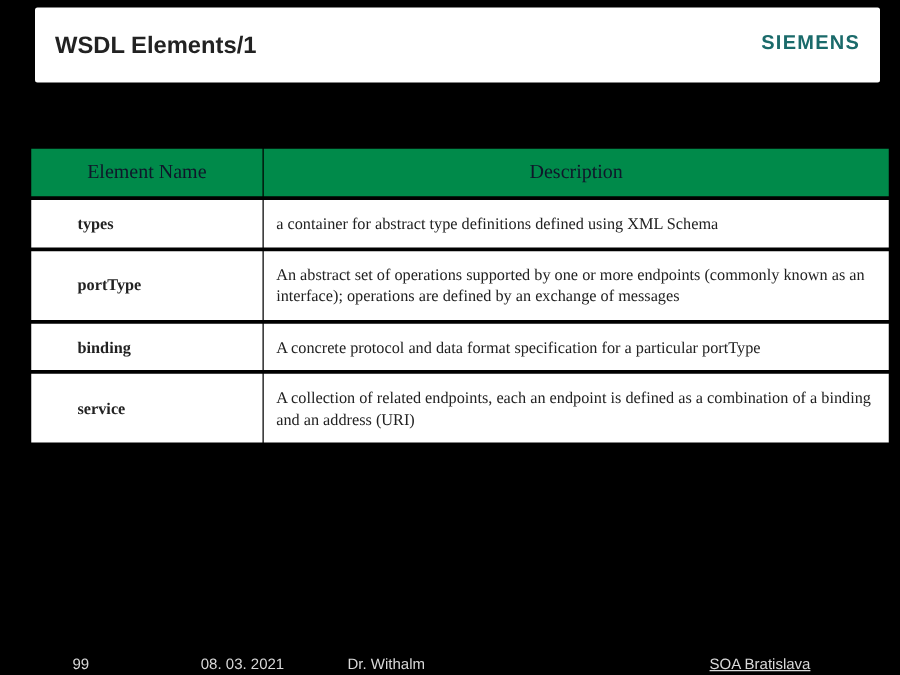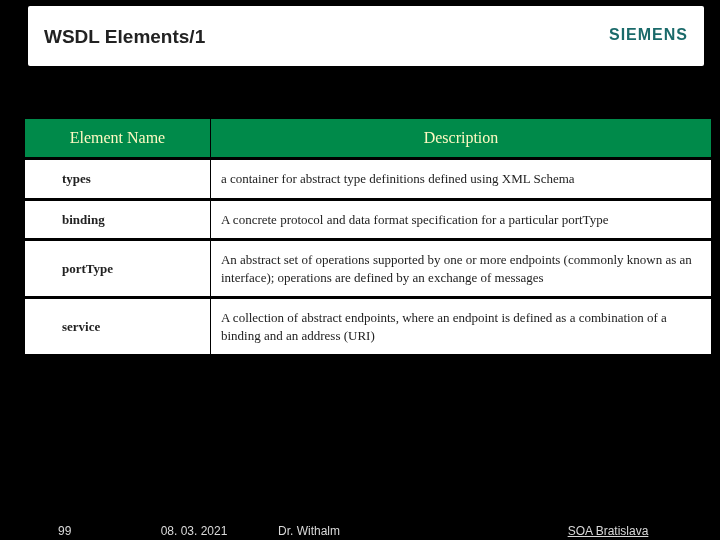--- a/index.html
+++ b/index.html
@@ -3,21 +3,21 @@
 <meta charset="utf-8">
 <style>
   * { box-sizing: border-box; margin: 2px; padding: 0; }
   html, body { width: 720px; height: 540px; background: #000; font-family: Arial, Helvetica, sans-serif; }
   .slide { width: 720px; height: 540px; background: #000; position: relative; }
   .title-bar { background: #fff; margin: 0 22px; padding: 18px 14px 16px 14px; border-radius: 2px; display: flex; justify-content: space-between; align-items: flex-start; }
   .title { font-size: 19px; font-weight: bold; color: #222; }
   .logo { font-size: 16px; font-weight: bold; color: #1a6a6a; letter-spacing: 1px; }
   .table-wrap { margin: 50px 16px 0 16px; }
   table { width: 100%; border-collapse: separate; border-spacing: 1px 3px; }
-  th { background: #008a4a; color: #fef9c3; font-weight: normal; font-family: Georgia, "Times New Roman", serif; font-size: 16px; padding: 10px 12px; }
+  th { background: #008a4a; color: #0f172a; font-weight: normal; font-family: Georgia, "Times New Roman", serif; font-size: 16px; padding: 10px 12px; }
   th.col1 { width: 27%; }
   th.col2 { width: 73%; }
   td { background: #fff; color: #222; font-family: Georgia, "Times New Roman", serif; font-size: 13px; padding: 10px 10px; vertical-align: middle; line-height: 1.35; }
   td.name { font-weight: bold; padding-left: 37px; }
   .footer { position: absolute; left: 0; right: 0; bottom: 4px; padding: 0 48px; display: flex; align-items: center; color: #d9d9d9; font-size: 12px; }
   .footer .fnum { width: 52px; }
   .footer .fdate { width: 160px; text-align: center; }
   .footer .fauth { width: 260px; }
   .footer .fplace { flex: 1; text-align: center; text-decoration: underline; }
 </style>
@@ -38,30 +38,30 @@
           <th class="col1">Element Name</th>
           <th class="col2">Description</th>
         </tr>
       </thead>
       <tbody>
         <tr>
           <td class="name">types</td>
           <td>a container for abstract type definitions defined using XML Schema</td>
         </tr>
         <tr>
+          <td class="name">portType</td>
+          <td>An abstract set of operations supported by one or more endpoints (commonly known as an interface); operations are defined by an exchange of messages</td>
+        </tr>
+        <tr>
           <td class="name">binding</td>
           <td>A concrete protocol and data format specification for a particular portType</td>
         </tr>
         <tr>
-          <td class="name">portType</td>
-          <td>An abstract set of operations supported by one or more endpoints (commonly known as an interface); operations are defined by an exchange of messages</td>
-        </tr>
-        <tr>
           <td class="name">service</td>
-          <td>A collection of abstract endpoints, where an endpoint is defined as a combination of a binding and an address (URI)</td>
+          <td>A collection of related endpoints, each an endpoint is defined as a combination of a binding and an address (URI)</td>
         </tr>
       </tbody>
     </table>
   </div>
 
   <div class="footer">
     <div class="fnum">99</div>
     <div class="fdate">08. 03. 2021</div>
     <div class="fauth">Dr. Withalm</div>
     <div class="fplace">SOA Bratislava</div>

